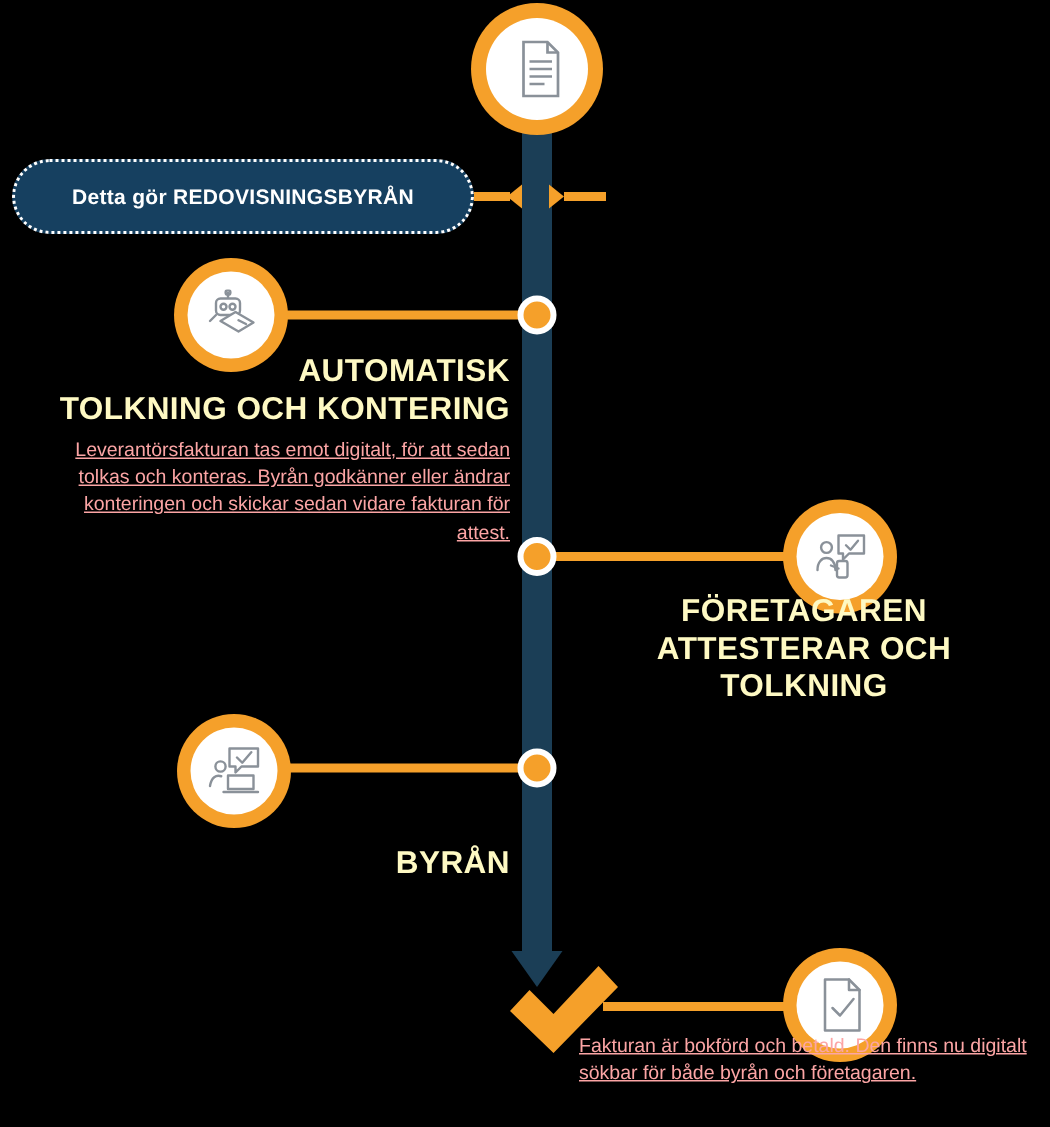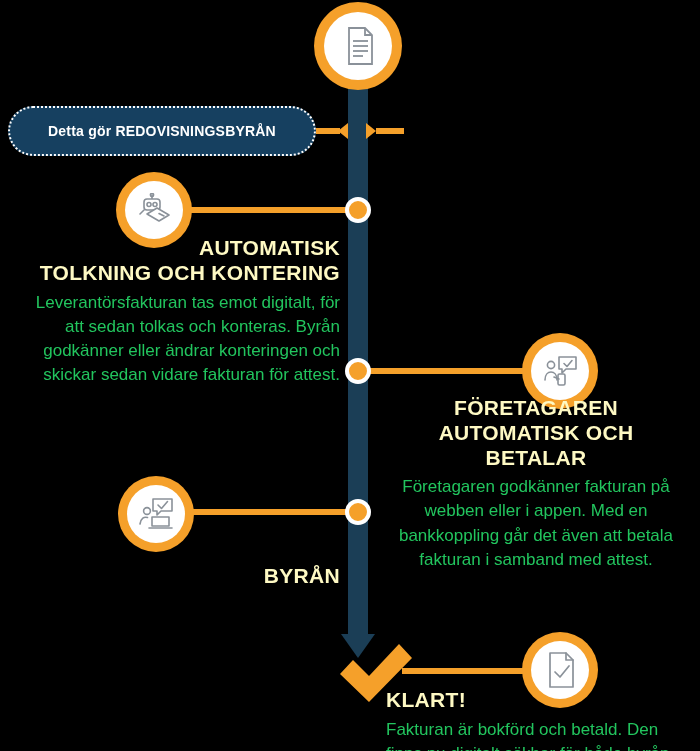--- a/index.html
+++ b/index.html
@@ -117,24 +117,25 @@
   }
   .step-title {
     font-size: 21px;
     font-weight: bold;
     line-height: 1.18;
     letter-spacing: .3px;
     margin: 0 0 5px 0;
     color: #fef9c3;
   }
   .step-body {
-    font-size: 17px;
+    font-size: 13px;
     line-height: 1.42;
     margin: 0;
-    color: #22c55e;
+    color: #fca5a5;
+    text-decoration: underline;
   }
   .align-right { text-align: right; }
   .align-left  { text-align: left; }
 
   
   .final-check {
     position: absolute;
     left: 336px;
     top: 640px;
     width: 80px;
@@ -203,23 +204,22 @@
         <circle cx="9" cy="11" r="3.6" fill="#ffffff"></circle>
         <path d="M3 26 C3 20.5 6 18 9 18 C12 18 15 20.5 15 26" fill="#ffffff"></path>
         <rect x="16" y="20" width="7" height="11" rx="1.5" fill="#ffffff"></rect>
         <path d="M12 23 L17 25"></path>
       </svg>
     </div>
   </div>
   <div class="step-text align-left" style="left:386px; top:396px; width:300px;text-align:center;">
     <div class="step-title">
       <span>FÖRETAGAREN</span><br>
-      <span>AUTOMATISK OCH BETALAR</span>
-    </div>
-    <p class="step-body">Företagaren godkänner fakturan på webben eller i appen. Med en bankkoppling går det även att betala fakturan i samband med attest.</p>
+      <span>ATTESTERAR OCH TOLKNING</span>
+    </div>
   </div>
 
   <div class="conn" style="left:190px; top:509px; width:158px;"></div>
   <div class="node" style="left:345px; top:499px;"></div>
   <div class="badge" style="left:118px; top:476px;">
     <div class="badge-inner">
       <svg width="36" height="34" viewBox="0 0 36 34" fill="none" stroke="#8a9199" stroke-width="1.6" stroke-linecap="round" stroke-linejoin="round">
         <path d="M15 2 H34 V14 H23 L19 18 V14 H15 Z" fill="#ffffff"></path>
         <path d="M20 8 L23.5 11.5 L29.5 4.5"></path>
         <circle cx="9" cy="14" r="3.4" fill="#ffffff"></circle>
@@ -242,17 +242,16 @@
   <div class="badge" style="left:522px; top:632px;">
     <div class="badge-inner">
       <svg width="32" height="38" viewBox="0 0 32 38" fill="none" stroke="#8a9199" stroke-width="1.7" stroke-linecap="round" stroke-linejoin="round">
         <path d="M6 2 H22 L29 9 V36 H6 Z" fill="#ffffff"></path>
         <path d="M22 2 V9 H29"></path>
         <path d="M11 21 L16 26 L25 15"></path>
       </svg>
     </div>
   </div>
   <div class="step-text align-left" style="left:386px; top:688px; width:300px;">
-    <div class="step-title">KLART!</div>
     <p class="step-body">Fakturan är bokförd och betald. Den finns nu digitalt sökbar för både byrån och företagaren.</p>
   </div>
 
 </div>
 
 </body></html>

